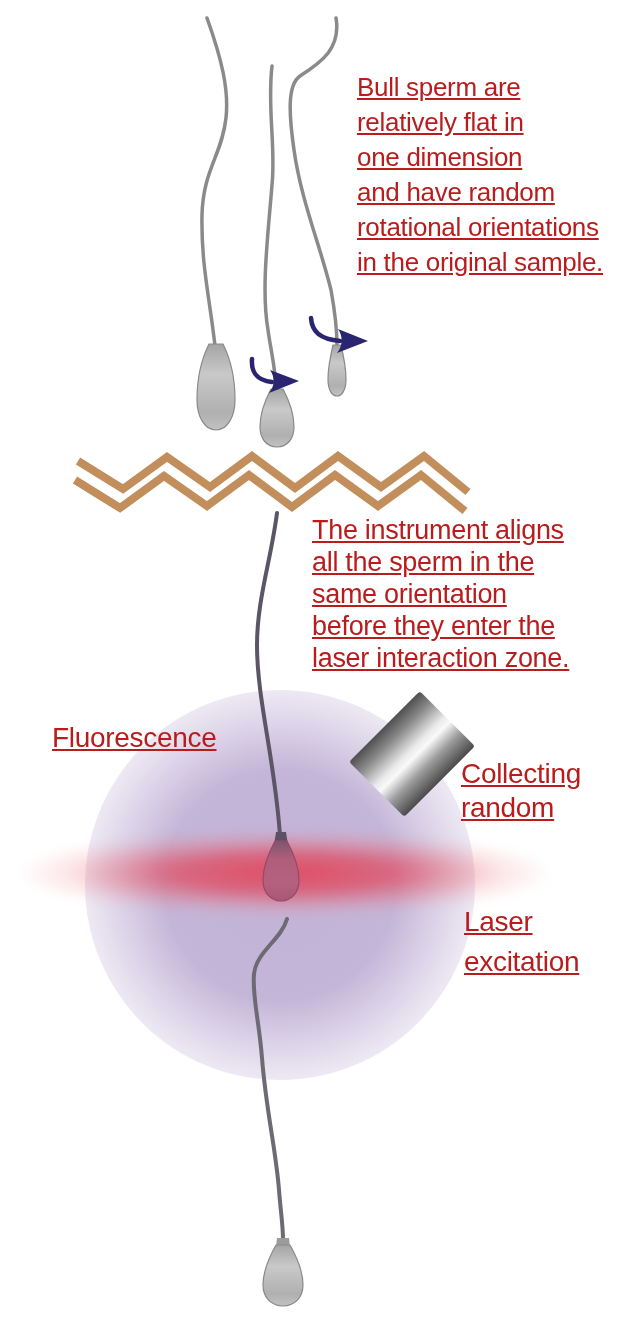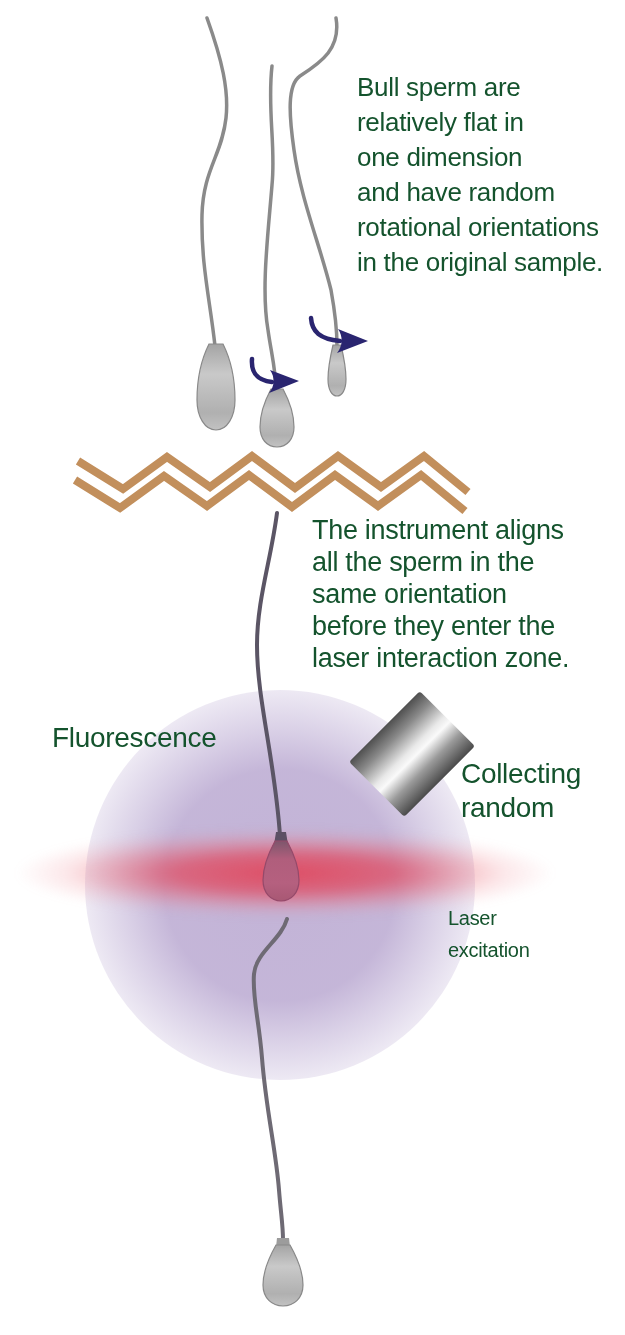--- a/index.html
+++ b/index.html
@@ -22,28 +22,29 @@
     background:radial-gradient(ellipse closest-side,
       rgba(229,55,75,0.82) 0%,
       rgba(229,55,75,0.62) 38%,
       rgba(233,85,100,0.38) 60%,
       rgba(238,115,128,0.16) 78%,
       rgba(240,130,140,0) 95%);
     filter:blur(4px);
   }
   svg.art{left:0;top:0;}
   .label{
-    position:absolute;color:#14532d;white-space:pre-line;
+    position:absolute;color:#b91c1c;white-space:pre-line;
     letter-spacing:-0.3px;
+    text-decoration:underline;
   }
   .t-top  {left:357px;top:70px;  font-size:26px;line-height:35px;width:268px;}
   .t-mid  {left:312px;top:514px; font-size:27px;line-height:32px;width:300px;}
   .t-fluo {left:52px; top:722px; font-size:28px;line-height:32px;}
   .t-coll {left:461px;top:757px; font-size:28px;line-height:34px;}
-  .t-laser{left:448px;top:902px; font-size:20px;line-height:32px;}
+  .t-laser{left:464px;top:902px; font-size:28px;line-height:40px;}
 </style>
 </head>
 <body>
 
 <div class="canvas">
 
   <div class="layer glow"></div>
 
   <div class="layer beam"></div>
 

